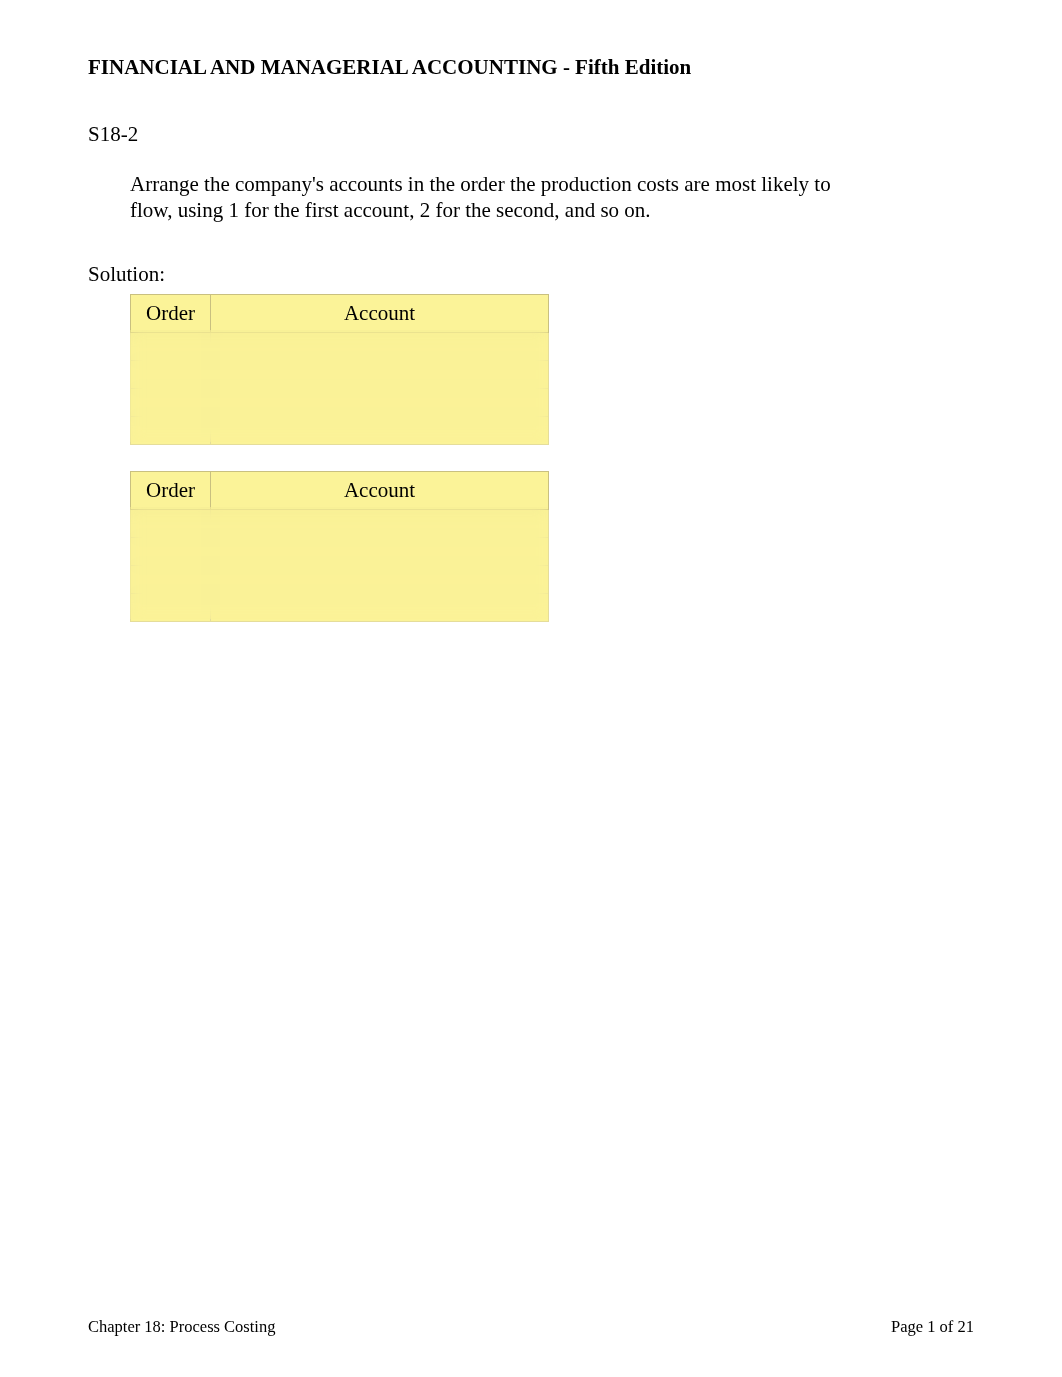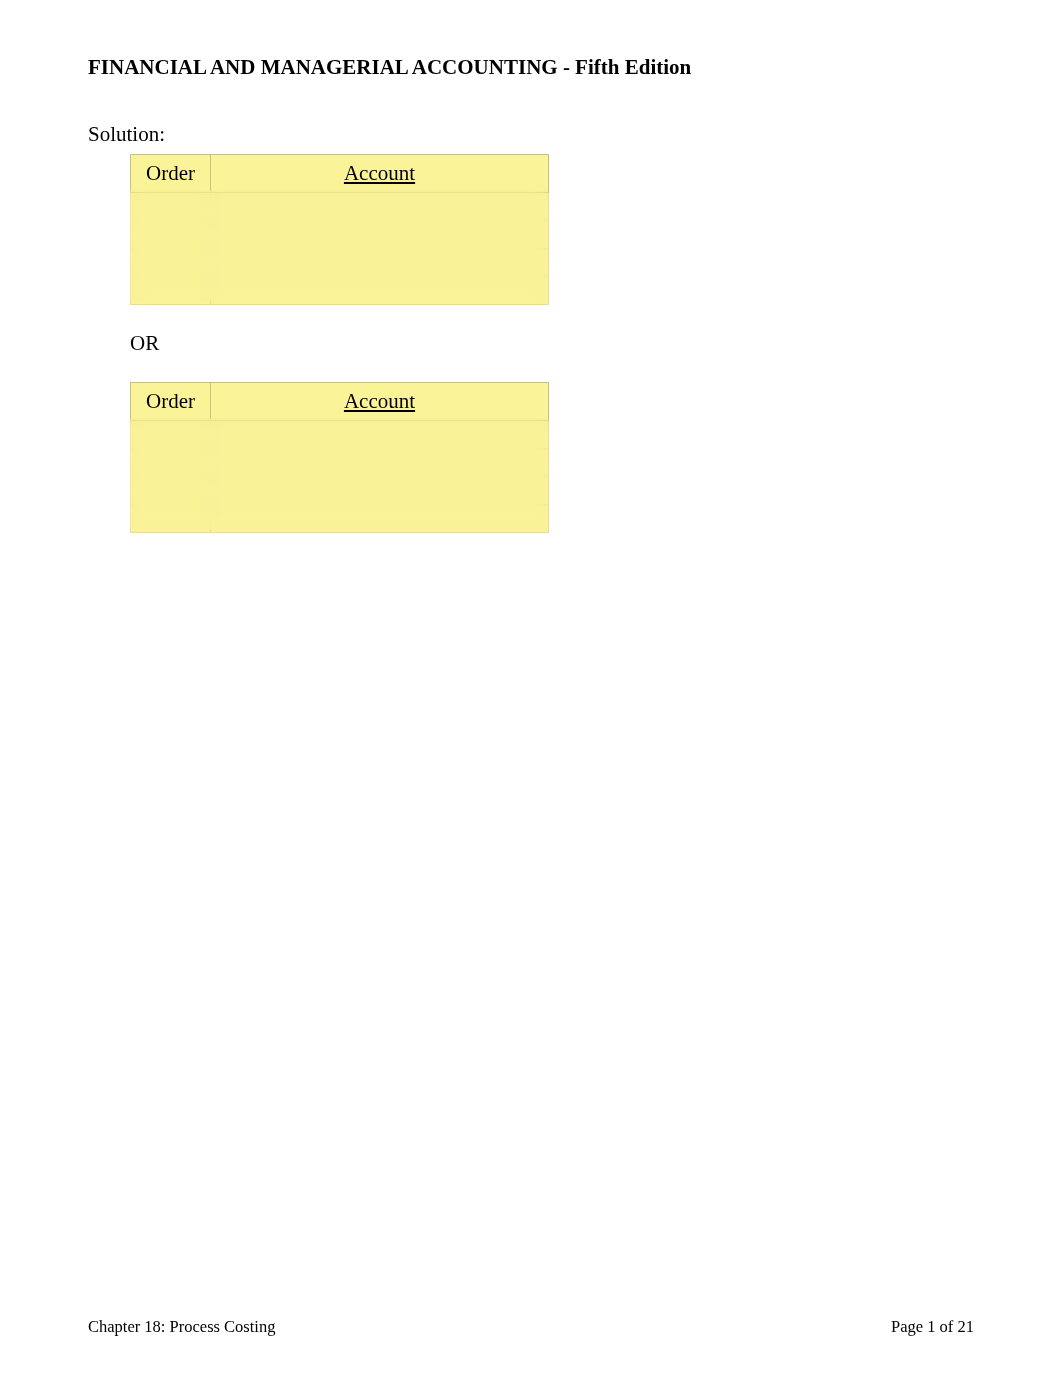--- a/index.html
+++ b/index.html
@@ -57,21 +57,20 @@
     text-align: center;
     border: 1px solid #c9c080;
     padding: 6px 4px;
     color: #000;
   }
   th.col-order {
     width: 80px;
   }
   th.col-account {
     width: 338px;
-    text-decoration: underline;
   }
   td {
     background: #fbf398;
     border: 1px solid #e5dd9a;
     height: 28px;
     padding: 4px 6px;
   }
   .blur-overlay {
     position: absolute;
     top: 36px;
@@ -98,21 +97,23 @@
     font-size: 16.5px;
   }
 </style>
 </head>
 <body>
 
 <div class="page">
 
   <div class="header-title">FINANCIAL AND MANAGERIAL ACCOUNTING - Fifth Edition</div>
 
+  <div class="problem-number">S18-2</div>
 
+  <div class="problem-text">Arrange the company's accounts in the order the production costs are most likely to flow, using 1 for the first account, 2 for the second, and so on.</div>
 
   <div class="solution-label">Solution:</div>
 
   <div class="table-wrapper">
     <table>
       <thead>
         <tr>
           <th class="col-order">Order</th>
           <th class="col-account">Account</th>
         </tr>
@@ -132,21 +133,20 @@
         </tr>
         <tr>
           <td></td>
           <td></td>
         </tr>
       </tbody>
     </table>
     <div class="blur-overlay"></div>
   </div>
 
-  <div class="or-label">OR</div>
 
   <div class="table-wrapper">
     <table>
       <thead>
         <tr>
           <th class="col-order">Order</th>
           <th class="col-account">Account</th>
         </tr>
       </thead>
       <tbody>

